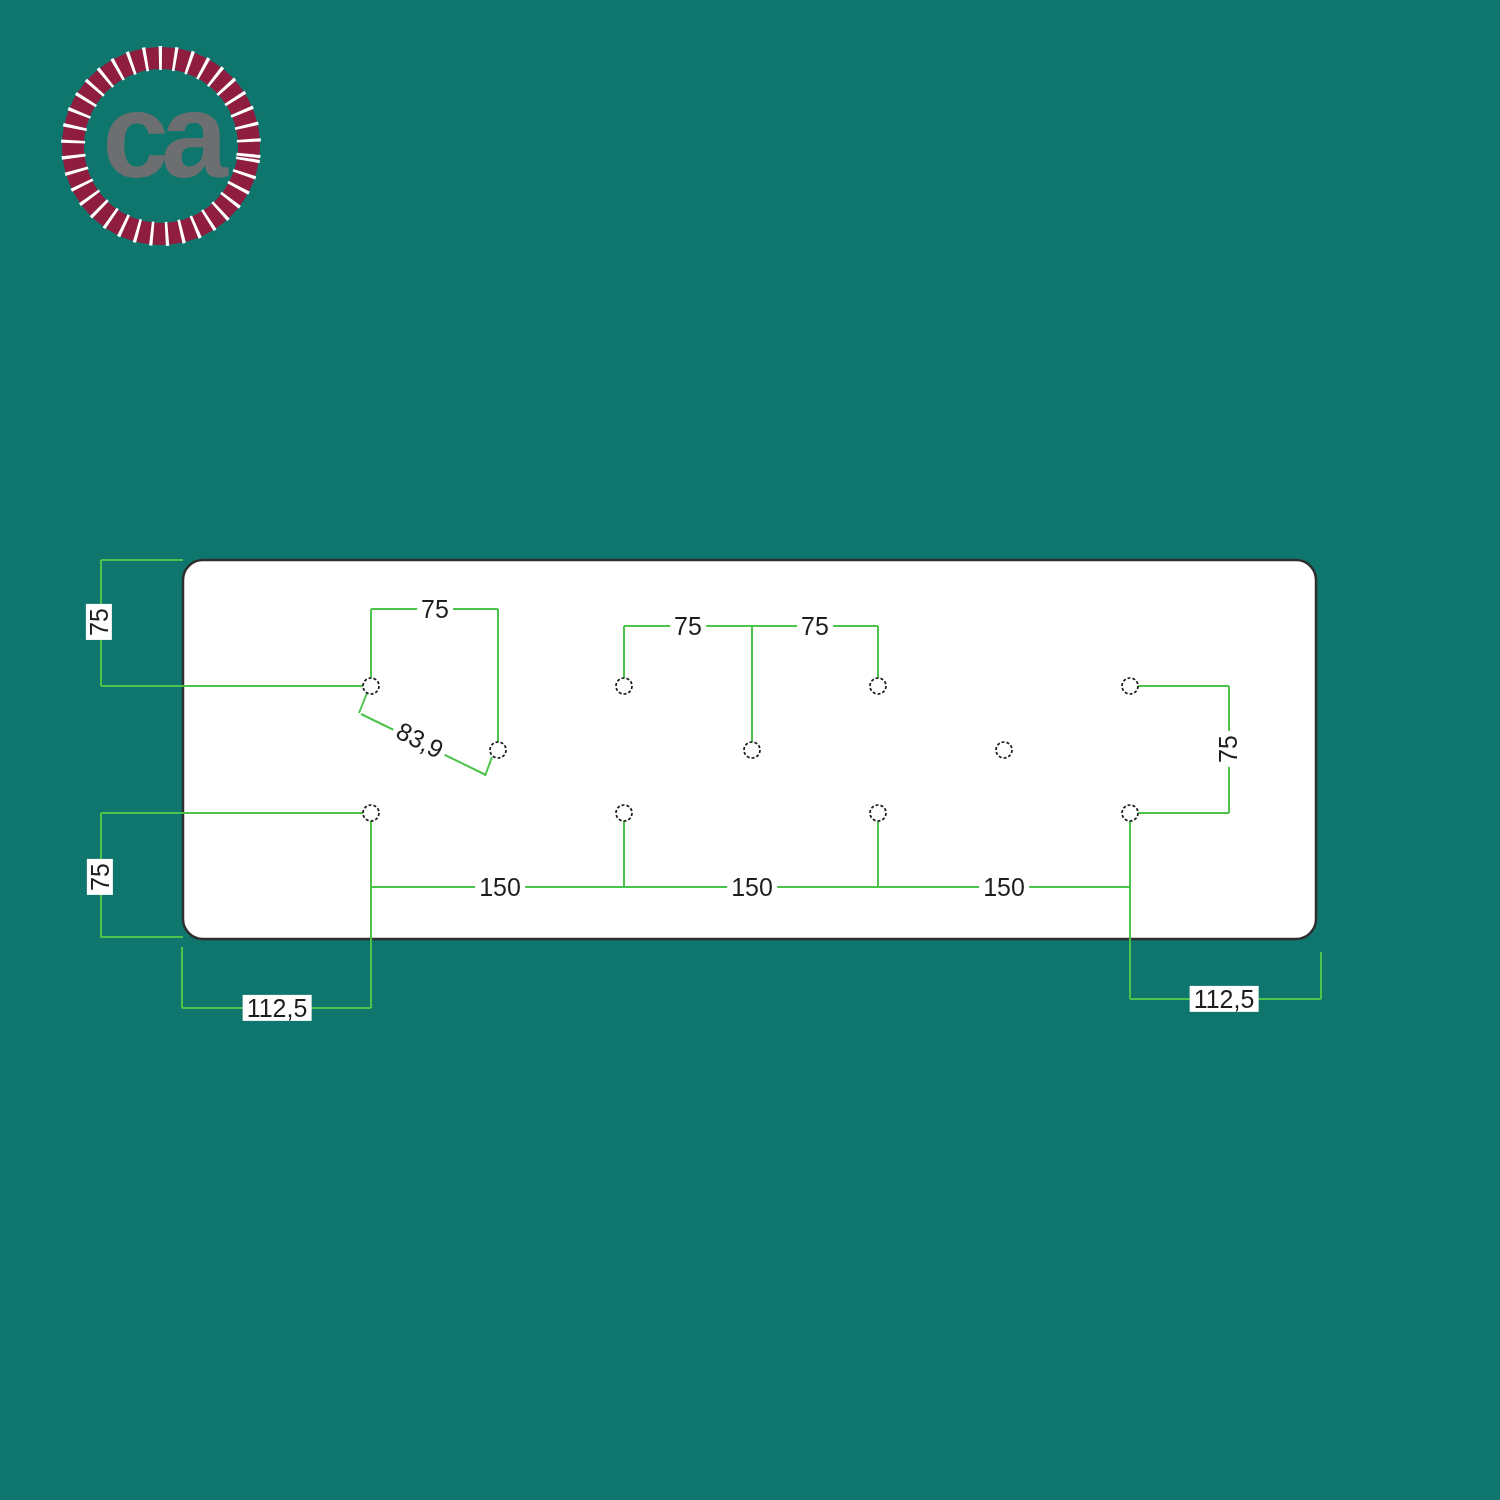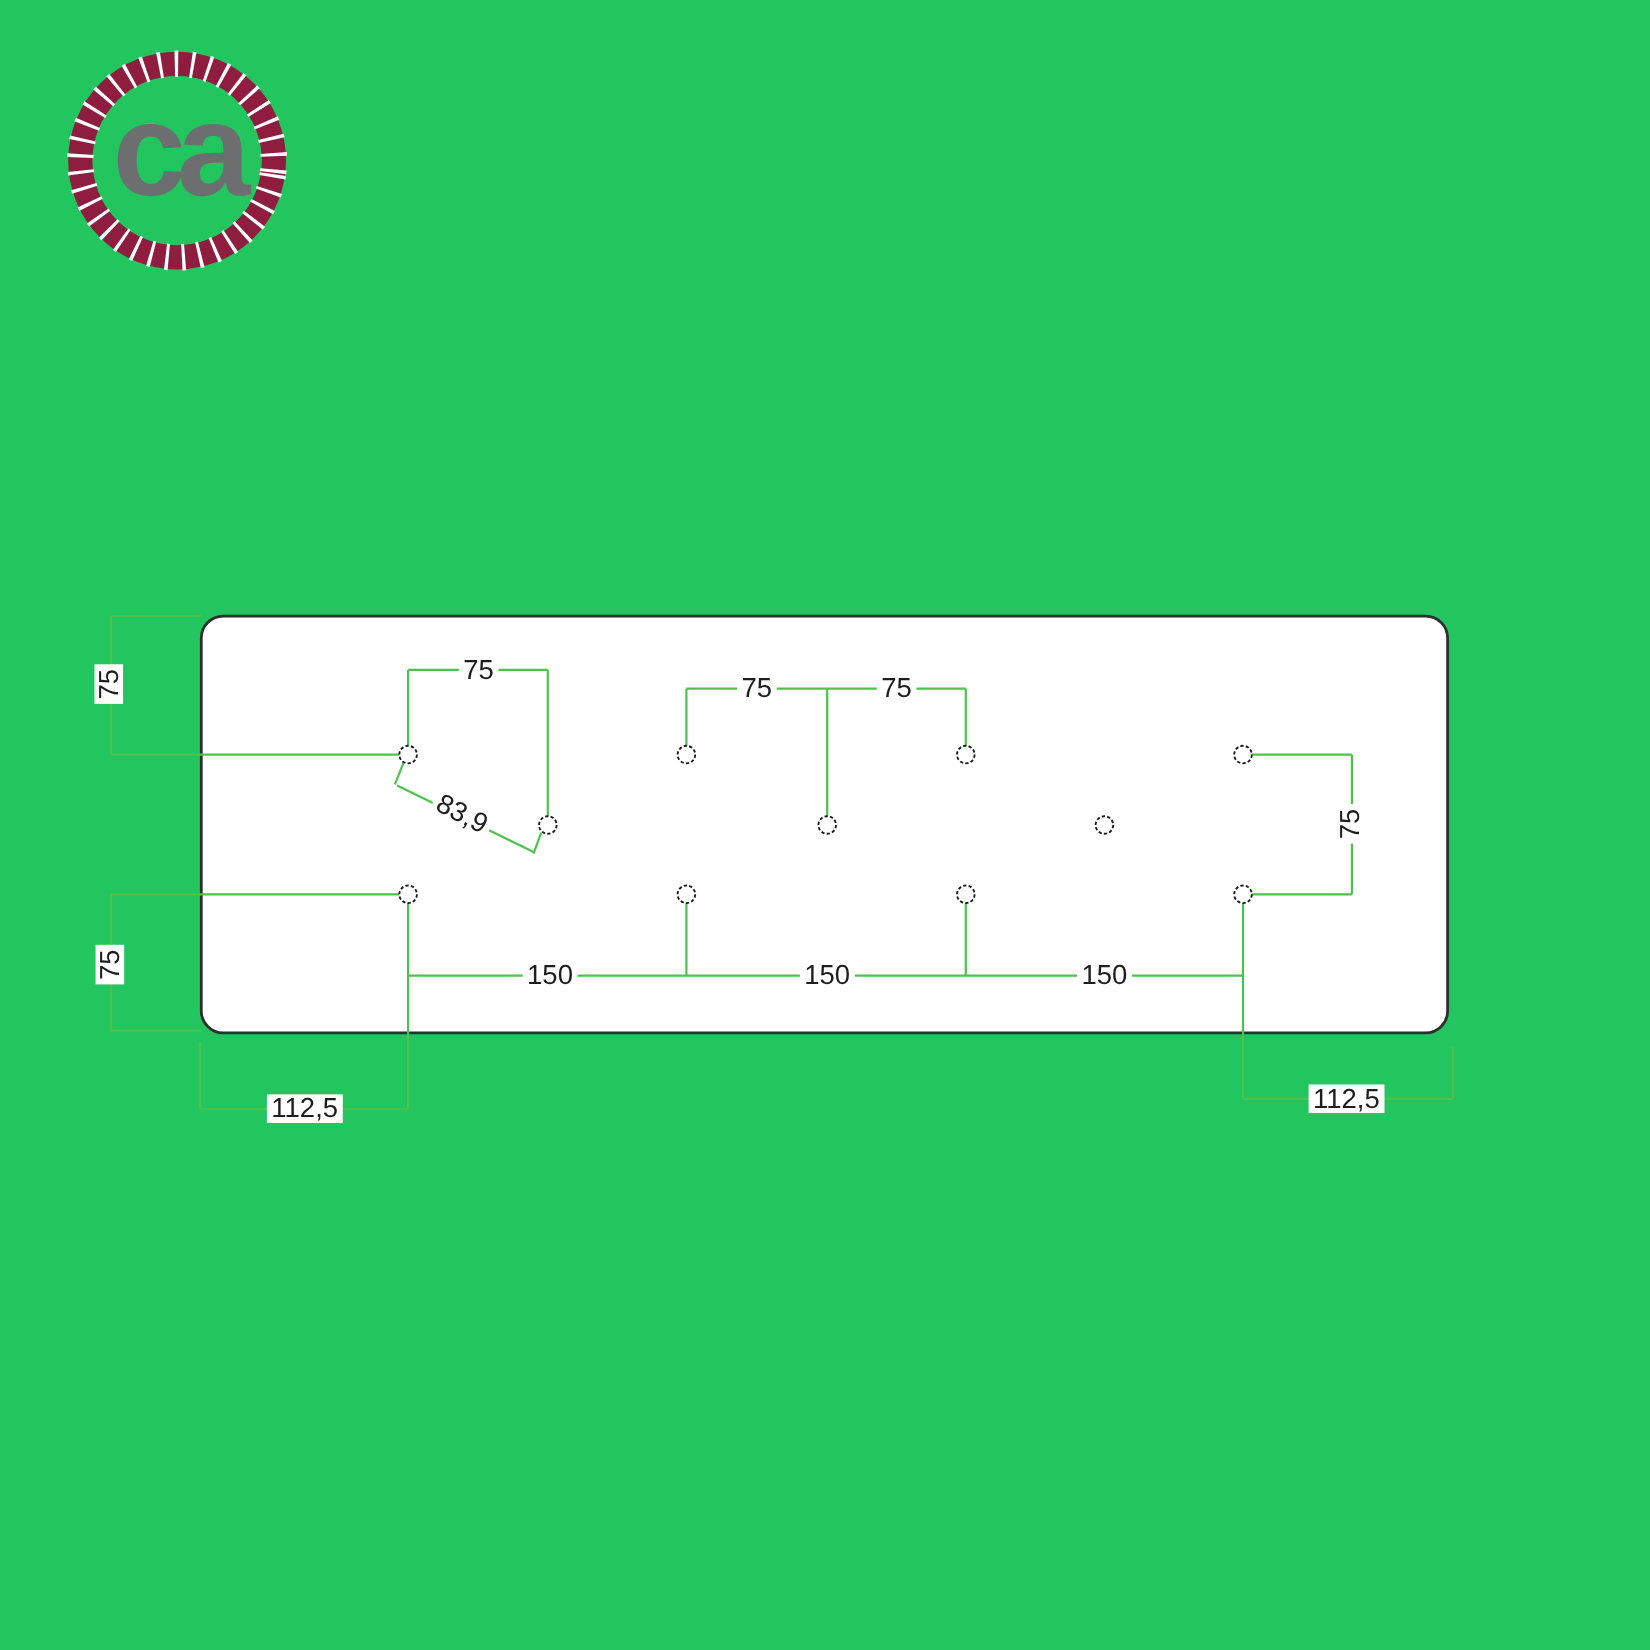--- a/index.html
+++ b/index.html
@@ -4,21 +4,21 @@
 <style>
   html, body {
     margin: 0;
     padding: 0;
     background: #ffffff;
   }
   #canvas {
     position: relative;
     width: 1500px;
     height: 1500px;
-    background: #22c55e;
+    background: #0f766e;
     overflow: hidden;
     font-family: "Liberation Sans", sans-serif;
   }
   #logo-svg {
     position: absolute;
     left: 31px;
     top: 16px;
     width: 260px;
     height: 260px;
   }

